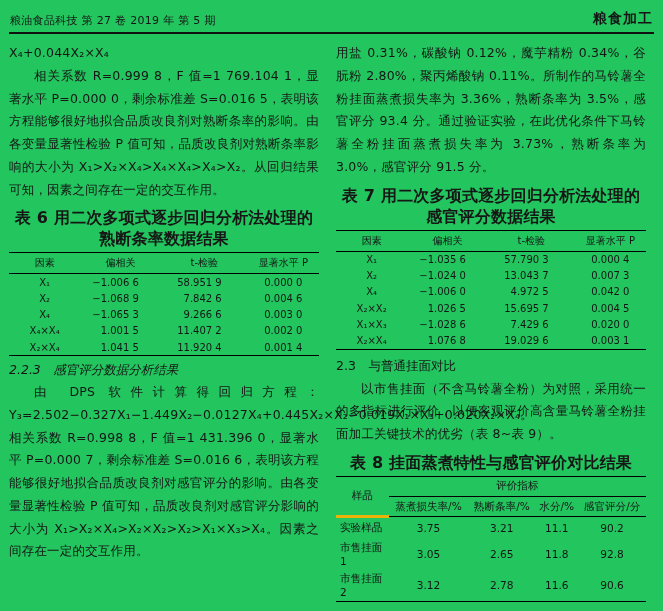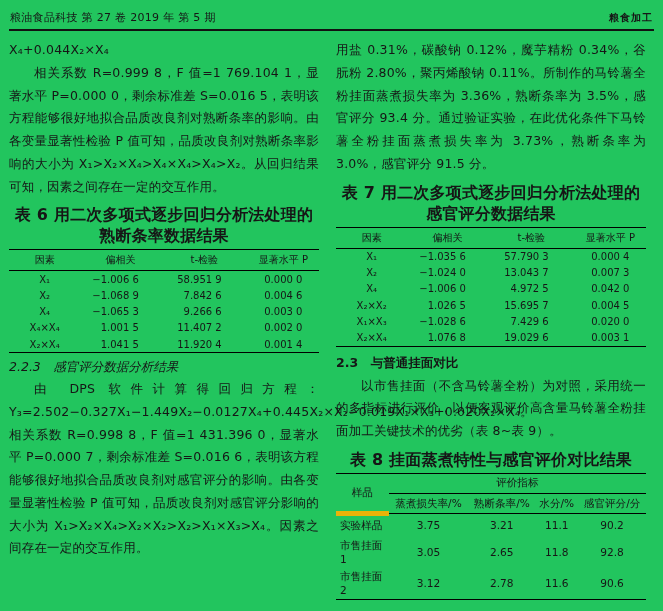--- a/index.html
+++ b/index.html
@@ -7,21 +7,21 @@
   .page {
     width:663px; height:611px; background:#22c55e; color:#161616;
     font-family:"DejaVu Sans","Liberation Sans",sans-serif;
     padding:8px 9px 0 9px; overflow:hidden; position:relative;
   }
   .header {
     display:flex; justify-content:space-between; align-items:flex-end;
     border-bottom:2px solid #111; padding:2px 1px 4px 1px; margin-bottom:8px;
   }
   .h-left { font-size:11px; letter-spacing:0.3px; }
-  .h-right { font-size:10px; font-weight:bold; letter-spacing:1px; }
+  .h-right { font-size:14px; font-weight:bold; letter-spacing:1px; }
   .columns { display:flex; gap:17px; }
   .col { width:310px; flex:0 0 310px; }
   .body-text {
     font-size:12.5px; line-height:1.82; text-align:justify;
     letter-spacing:0.2px;
   }
   .indent { text-indent:2em; }
   .caption {
     text-align:center; font-weight:bold; font-size:16px;
     margin:7px 0 2px 0; letter-spacing:0.2px;
@@ -35,29 +35,29 @@
     font-weight:normal; border-bottom:1px solid #000; padding:3px 1px; text-align:center;
   }
   .stat-table td { padding:2.6px 1px; text-align:center; }
   .stat-table th:nth-child(1){ width:23%; }
   .stat-table th:nth-child(2){ width:26%; }
   .stat-table th:nth-child(3){ width:28%; }
   .stat-table th:nth-child(4){ width:23%; }
   .stat-table td:nth-child(2){ text-align:right; padding-right:22px; }
   .stat-table td:nth-child(3){ text-align:right; padding-right:26px; }
   .sec3 { font-size:12.5px; margin:6px 0 2px 0;font-style:italic; }
-  .sec2 { font-size:12.5px; font-weight:bold; margin:8px 0 3px 0; }
+  .sec2 { font-size:12.5px; font-weight:normal; margin:8px 0 3px 0; }
   .sec-num { margin-right:1em; }
   .cmp-table {
     border-top:1.6px solid #000; border-bottom:1.6px solid #000;
     font-size:10.6px;
   }
   .cmp-table th { font-weight:normal; padding:2.6px 1px; text-align:center; }
   .cmp-table thead th.group { border-bottom:1px solid #000; }
-  .cmp-table thead th.rowspan-cell { border-bottom:5px solid #eab308; width:17%; }
+  .cmp-table thead th.rowspan-cell { border-bottom:3px solid #eab308; width:17%; }
   .cmp-table thead tr.subhead th { border-bottom:1px solid #000; }
   .cmp-table td { padding:2.8px 1px; text-align:center; }
   .cmp-table td:first-child { text-align:left; padding-left:4px; }
   .note { font-size:13px; margin-top:17px; letter-spacing:0.2px;font-style:italic; }
 </style>
 </head>
 <body>
 
 <div class="page">
 

